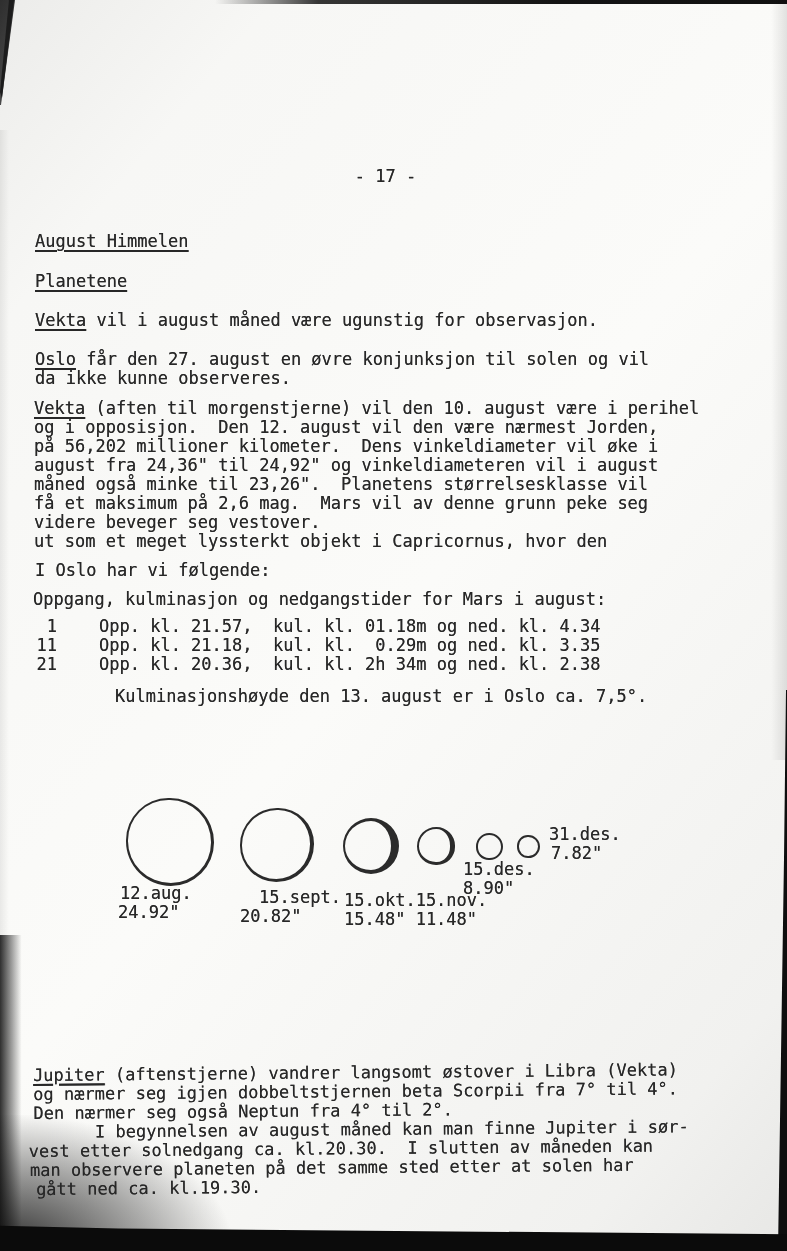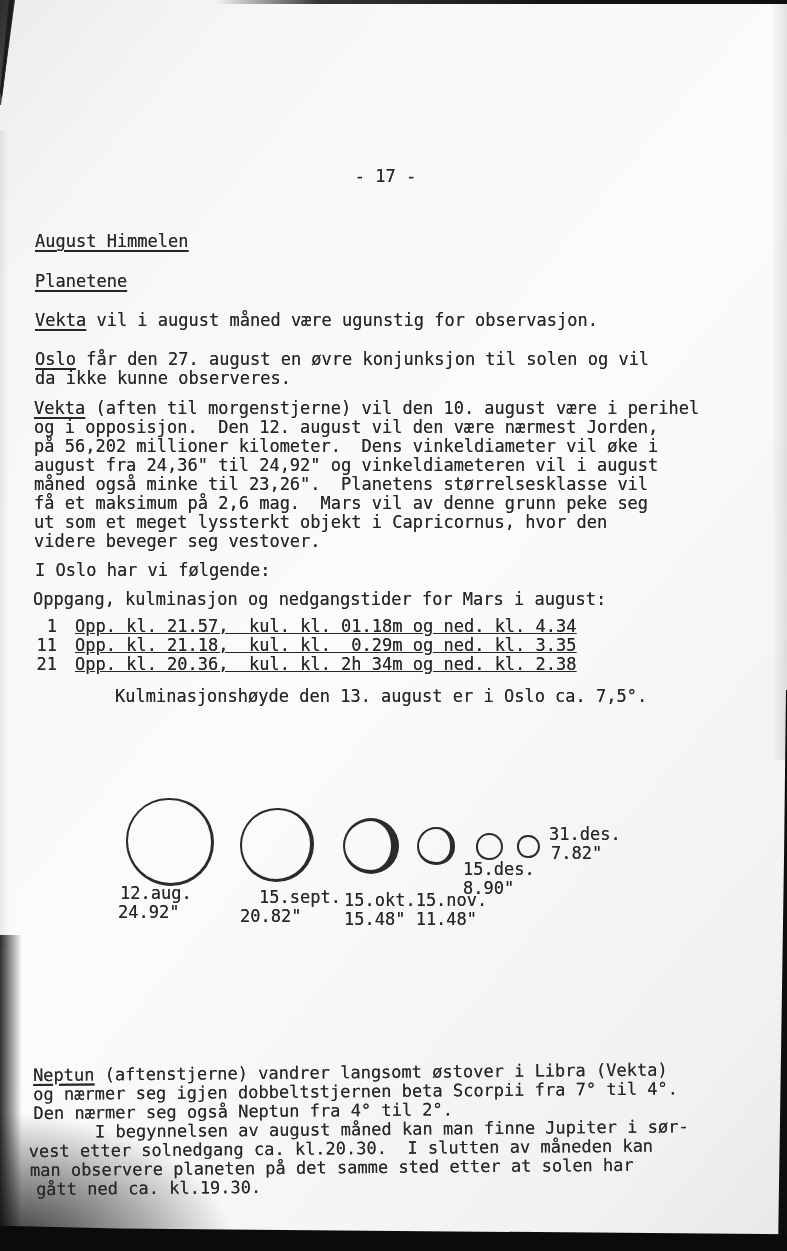--- a/index.html
+++ b/index.html
@@ -10,21 +10,21 @@
     font-size:17px;line-height:19px;color:#272727;
     text-shadow:0 0 .5px rgba(45,45,45,.75);
   }
   .abs{position:absolute;}
   .line{white-space:pre;}
   .u{text-decoration:underline;text-underline-offset:3px;text-decoration-thickness:1.6px;margin-top:12px;}
   .center{left:0;width:100%;text-align:center;transform:translateX(-8px);}
   
   .trow{display:flex;}
   .trow .day{display:inline-block;width:24px;text-align:right;}
-  .trow .times{margin-left:18px;text-decoration:underline;}
+  .trow .times{margin-left:42px;}
   
   .circle{position:absolute;box-sizing:border-box;border-style:solid;border-color:#2b2b2b;background:transparent;}
   .dlabel{position:absolute;white-space:pre;}
   
   .corner-wedge{position:absolute;left:0;top:0;width:26px;height:120px;
     background:linear-gradient(115deg,#2e2e2e 0%,#4a4a4a 60%,#6a6a6a 100%);
     clip-path:polygon(0 0,15px 0,1px 105px,0 105px);}
   .corner-line{position:absolute;left:0;top:0;width:26px;height:120px;background:#1c1c1c;
     clip-path:polygon(9px 0,14px 0,2px 98px,0 92px);}
   .top-line{position:absolute;top:0;left:215px;right:0;height:4px;
@@ -71,22 +71,22 @@
     <div class="line">da ikke kunne observeres.</div>
   </div>
 
   <div class="abs" style="top:399px;left:34px;">
     <div class="line"><span class="u">Vekta</span><span> (aften til morgenstjerne) vil den 10. august være i perihel</span></div>
     <div class="line">og i opposisjon.  Den 12. august vil den være nærmest Jorden,</div>
     <div class="line">på 56,202 millioner kilometer.  Dens vinkeldiameter vil øke i</div>
     <div class="line">august fra 24,36" til 24,92" og vinkeldiameteren vil i august</div>
     <div class="line">måned også minke til 23,26".  Planetens størrelsesklasse vil</div>
     <div class="line">få et maksimum på 2,6 mag.  Mars vil av denne grunn peke seg</div>
+    <div class="line">videre beveger seg vestover.</div>
     <div class="line">ut som et meget lyssterkt objekt i Capricornus, hvor den</div>
-    <div class="line">videre beveger seg vestover.</div>
   </div>
 
   <div class="abs line" style="top:561px;left:35px;">I Oslo har vi følgende:</div>
   <div class="abs line" style="top:590px;left:33px;">Oppgang, kulminasjon og nedgangstider for Mars i august:</div>
 
   <div class="abs" style="top:617px;left:33px;">
     <div class="trow line">
       <span class="day">1</span><span class="times">Opp. kl. 21.57,  kul. kl. 01.18m og ned. kl. 4.34</span>
     </div>
     <div class="trow line">
@@ -112,21 +112,21 @@
       <div class="dlabel" style="left: 240px; top: 907px;">20.82"</div>
       <div class="dlabel" style="left: 344px; top: 891px;">15.okt.15.nov.</div>
       <div class="dlabel" style="left: 344px; top: 910px;">15.48" 11.48"</div>
       <div class="dlabel" style="left: 463px; top: 860px;">15.des.</div>
       <div class="dlabel" style="left: 463px; top: 879px;">8.90"</div>
       <div class="dlabel" style="left: 549px; top: 825px;">31.des.</div>
       <div class="dlabel" style="left: 551px; top: 844px;">7.82"</div>
     </div>
 
   <div class="abs" style="top:1066px;left:33px;transform:rotate(-0.5deg);transform-origin:left top;">
-    <div class="line"><span class="u">Neptun</span><span> (aftenstjerne) vandrer langsomt østover i Libra (Vekta)</span></div>
+    <div class="line"><span class="u">Jupiter</span><span> (aftenstjerne) vandrer langsomt østover i Libra (Vekta)</span></div>
     <div class="line">og nærmer seg igjen dobbeltstjernen beta Scorpii fra 7° til 4°.</div>
     <div class="line">Den nærmer seg også Neptun fra 4° til 2°.</div>
     <div class="line">      I begynnelsen av august måned kan man finne Jupiter i sør-</div>
     <div class="line" style="margin-left:-5px;">vest etter solnedgang ca. kl.20.30.  I slutten av måneden kan</div>
     <div class="line" style="margin-left:-4px;">man observere planeten på det samme sted etter at solen har</div>
     <div class="line" style="margin-left:2px;">gått ned ca. kl.19.30.</div>
   </div>
 
 </div>
 

